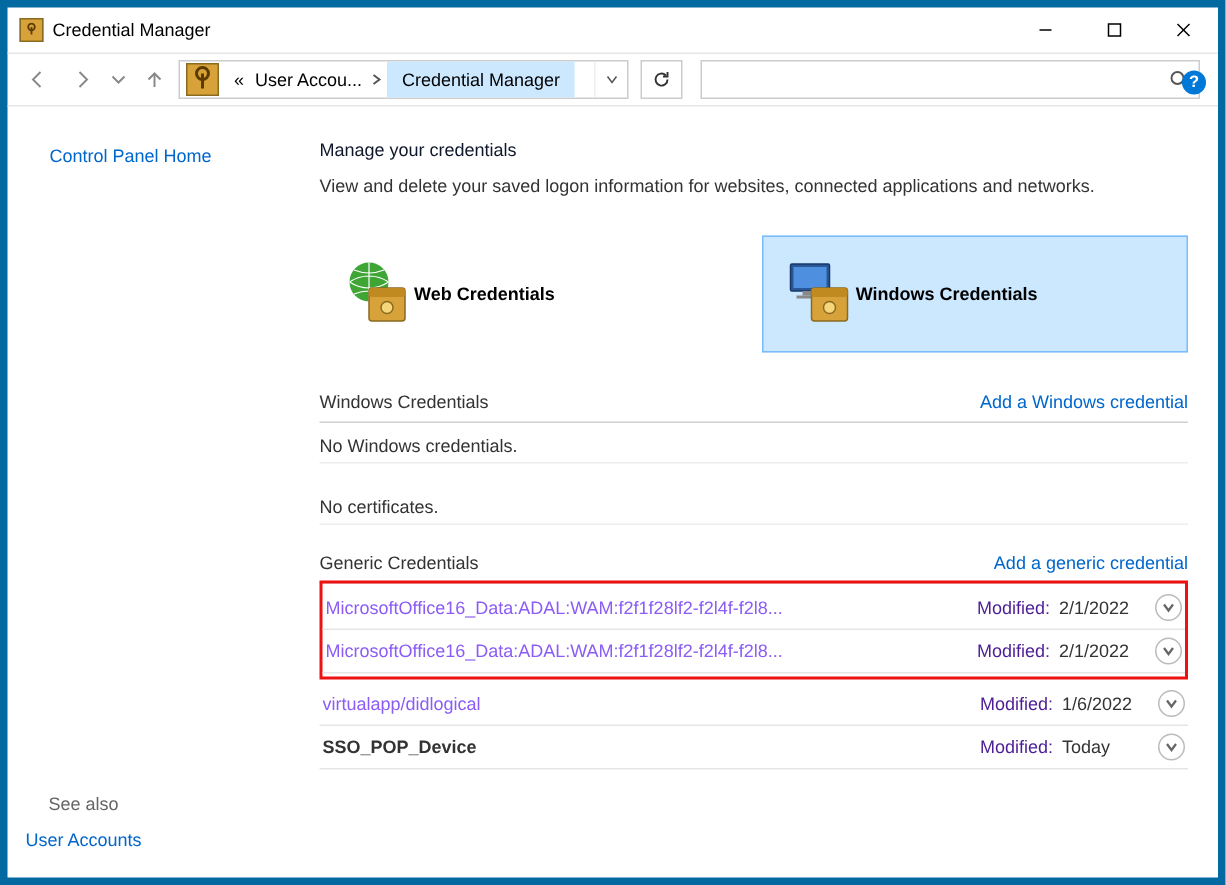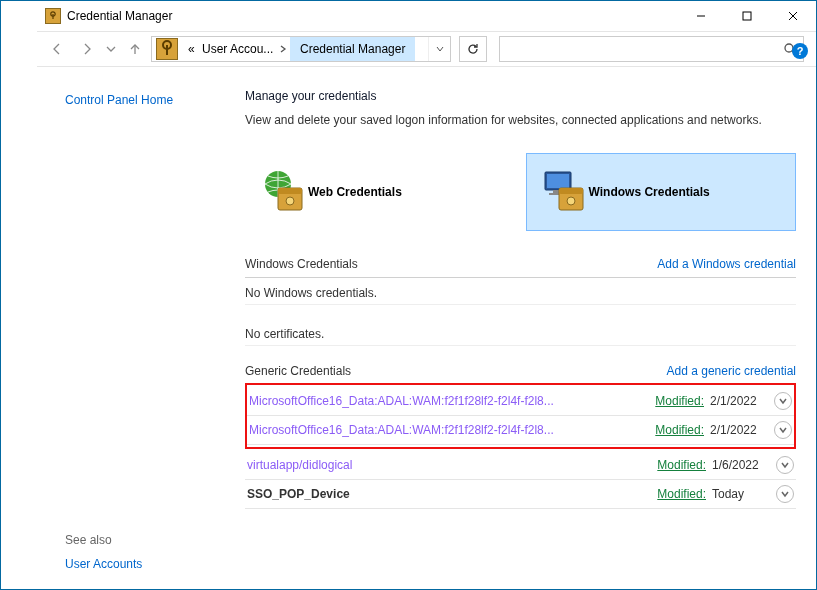--- a/index.html
+++ b/index.html
@@ -1,17 +1,17 @@
 <!DOCTYPE html>
 <html><head>
 <meta charset="utf-8">
 <style>
   * { box-sizing: border-box; margin: 0; padding: 0; font-family: 'Segoe UI', Tahoma, sans-serif; }
   body { background: #fff; font-size: 12px; color: #000; }
-  .window { width: 817px; height: 590px; border: 1px solid #0369a1; position: relative; background:#fff;padding-left:36px;}
+  .window { width: 817px; height: 590px; border: 5px solid #0369a1; position: relative; background:#fff;}
   .titlebar { height: 30px; display:flex; align-items:center; padding:0 0 0 8px; }
   .titlebar .app-icon { width:16px; height:16px; margin-right:6px; display:inline-flex; align-items:center; justify-content:center; background:#d7a23a; border:1px solid #8a6a1f;}
   .titlebar .app-icon svg{ width:10px;height:10px;}
   .titlebar .title { font-size:12px; }
   .win-controls { margin-left:auto; display:flex;}
   .win-btn { width:46px; height:30px; display:flex; align-items:center; justify-content:center; }
   .win-btn svg { width:10px; height:10px; stroke:#000; stroke-width:1; fill:none;}
   .navbar { height:36px; border-top:1px solid #e5e5e5; border-bottom:1px solid #e5e5e5; display:flex; align-items:center; padding:0 6px; gap:2px;}
   .nav-arrow { width:28px; height:28px; display:flex; align-items:center; justify-content:center; color:#888;}
   .nav-arrow svg{width:14px;height:14px;stroke:#888;stroke-width:1.3;fill:none;}
@@ -23,42 +23,42 @@
   .addr-chev svg{width:8px;height:8px;stroke:#555;stroke-width:1.3;fill:none;}
   .addr-drop {width:22px; border-left:1px solid #eee; display:flex;align-items:center;justify-content:center;height:100%;}
   .refresh-btn { width:28px;height:26px;border:1px solid #ccc;display:flex;align-items:center;justify-content:center;margin-left:6px;}
   .refresh-btn svg{width:12px;height:12px;stroke:#333;fill:none;stroke-width:1.3;}
   .searchbox { flex:1; border:1px solid #ccc; height:26px; margin-left:10px; margin-right:6px; display:flex; align-items:center; padding:0 6px;}
   .searchbox .spacer{flex:1;}
   .searchbox svg{width:14px;height:14px;stroke:#555;fill:none;stroke-width:1.3;}
   .content { display:flex; height:calc(100% - 66px); }
   .leftcol { width:200px; padding:26px 0 0 28px; position:relative;}
   .link { color:#0066cc; cursor:pointer; font-size:12px;}
-  .seealso-block{position:absolute;bottom:18px;left:28px;}
+  .seealso-block{position:absolute;bottom:18px;left:12px;text-align:center;}
   .seealso { color:#666; font-size:12px; margin-bottom:10px;}
   .maincol { flex:1; padding:22px 20px 10px 8px; position:relative;}
   .help-icon{position:absolute;top:-24px;right:8px;width:16px;height:16px;border-radius:50%;background:#0078d7;color:#fff;display:flex;align-items:center;justify-content:center;font-size:11px;font-weight:bold;}
   .h1 { color:#0f172a; font-size:12px; margin-bottom:10px;}
   .desc { font-size:12px; margin-bottom:26px; color:#333;}
   .tiles { display:flex; gap:10px; margin-bottom:22px;}
   .tile { flex:1; height:78px; border:1px solid transparent; display:flex; align-items:center; padding:0 14px; }
   .tile.active { background:#cce8ff; border:1px solid #7abaff;}
   .tile-icon { width:48px; height:48px; position:relative;}
   .tile-label { font-weight:bold; font-size:12px;}
   .actions { margin-bottom:20px;}
   .actions .link { margin-right:14px;}
   .section { margin-bottom:14px;}
   .sec-head { display:flex; align-items:baseline; border-bottom:1px solid #d0d0d0; padding:4px 0 6px 0;}
   .sec-title { font-size:12px; color:#333;}
   .sec-add { margin-left:auto; }
   .sec-empty { padding:8px 0 4px 0; color:#333; border-bottom:1px solid #eee;}
   .cred-row { display:flex; align-items:center; border-bottom:1px solid #e5e5e5; padding:5px 2px 5px 2px; font-size:12px;}
   .cred-name { color:#8b5cf6; max-width:330px; white-space:nowrap; overflow:hidden; text-overflow:ellipsis;}
   .cred-name.plain{color:#333;font-weight:bold;}
-  .cred-mod-label { margin-left:auto; color:#15803d; padding-right:6px;text-decoration:underline;}
+  .cred-mod-label { margin-left:auto; color:#4c1d95; padding-right:6px;}
   .cred-mod-val { color:#333; width:56px;}
   .expand { width:18px; height:18px; border:1px solid #bbb; border-radius:50%; margin-left:8px; display:flex; align-items:center; justify-content:center;}
   .expand svg{width:8px;height:8px;stroke:#666;fill:none;stroke-width:1.5;}
   .highlight-box { border:2px solid #e11; padding:2px 0; margin:-2px 0 2px 0;}
 </style>
 </head>
 <body>
 
 <div class="window">
 

